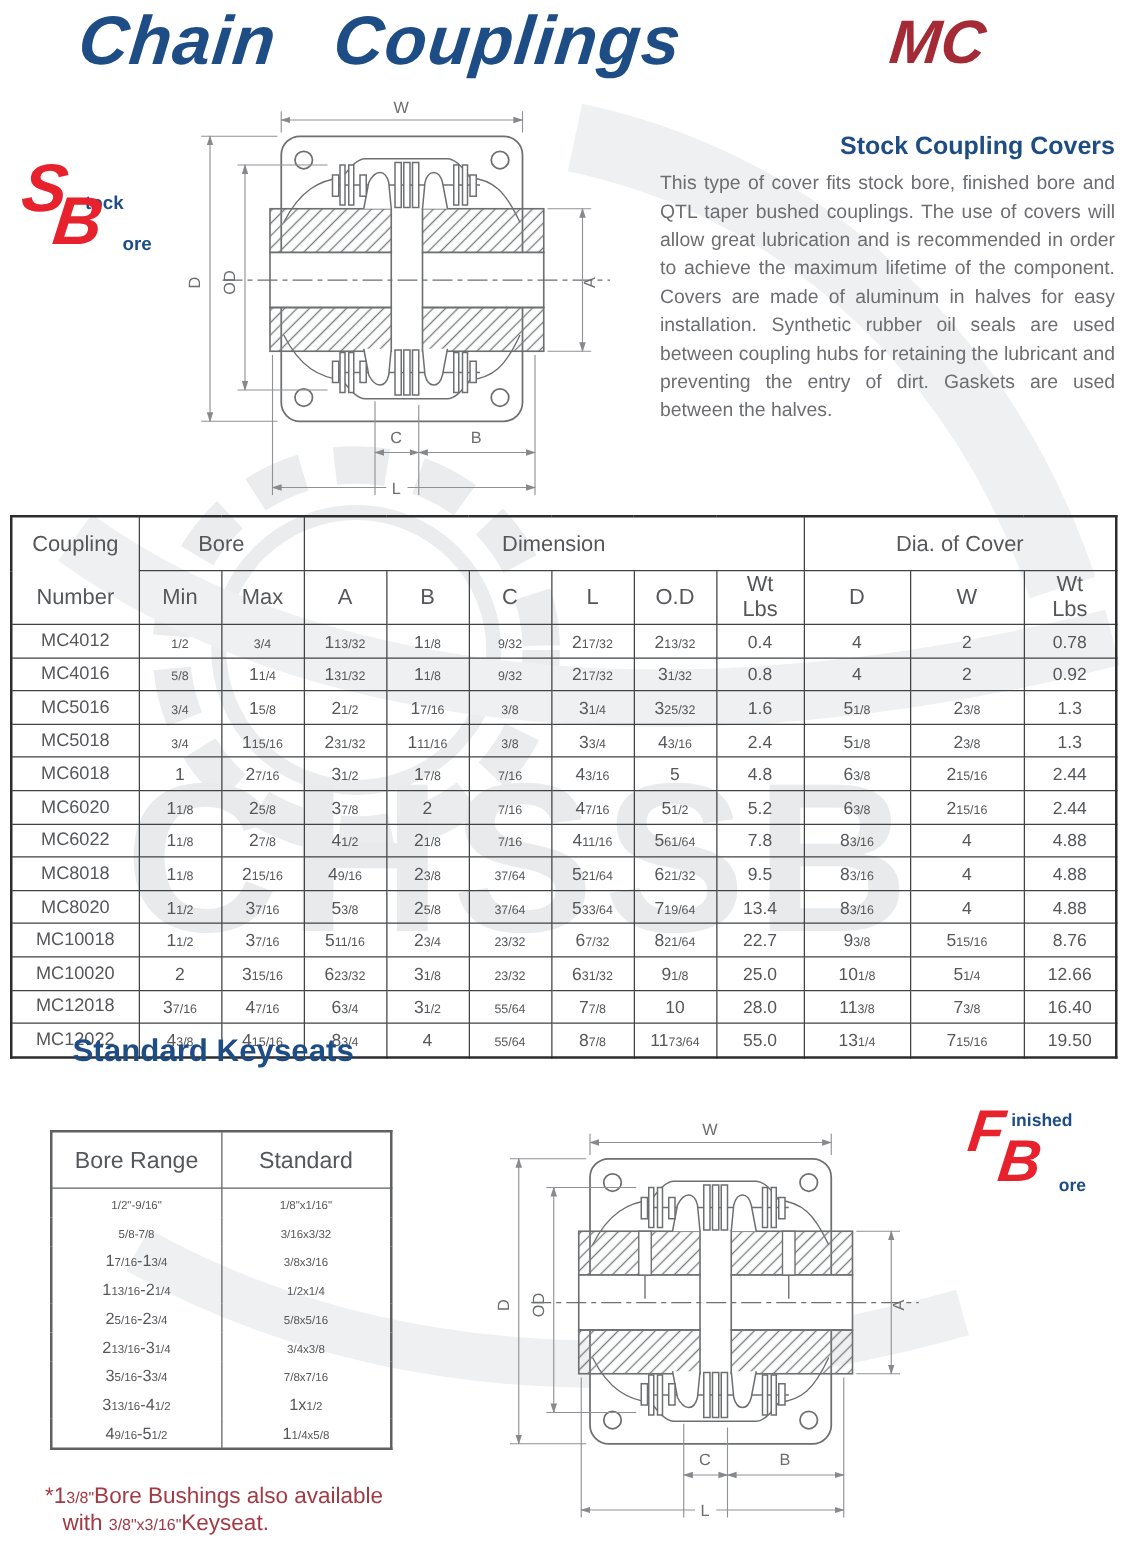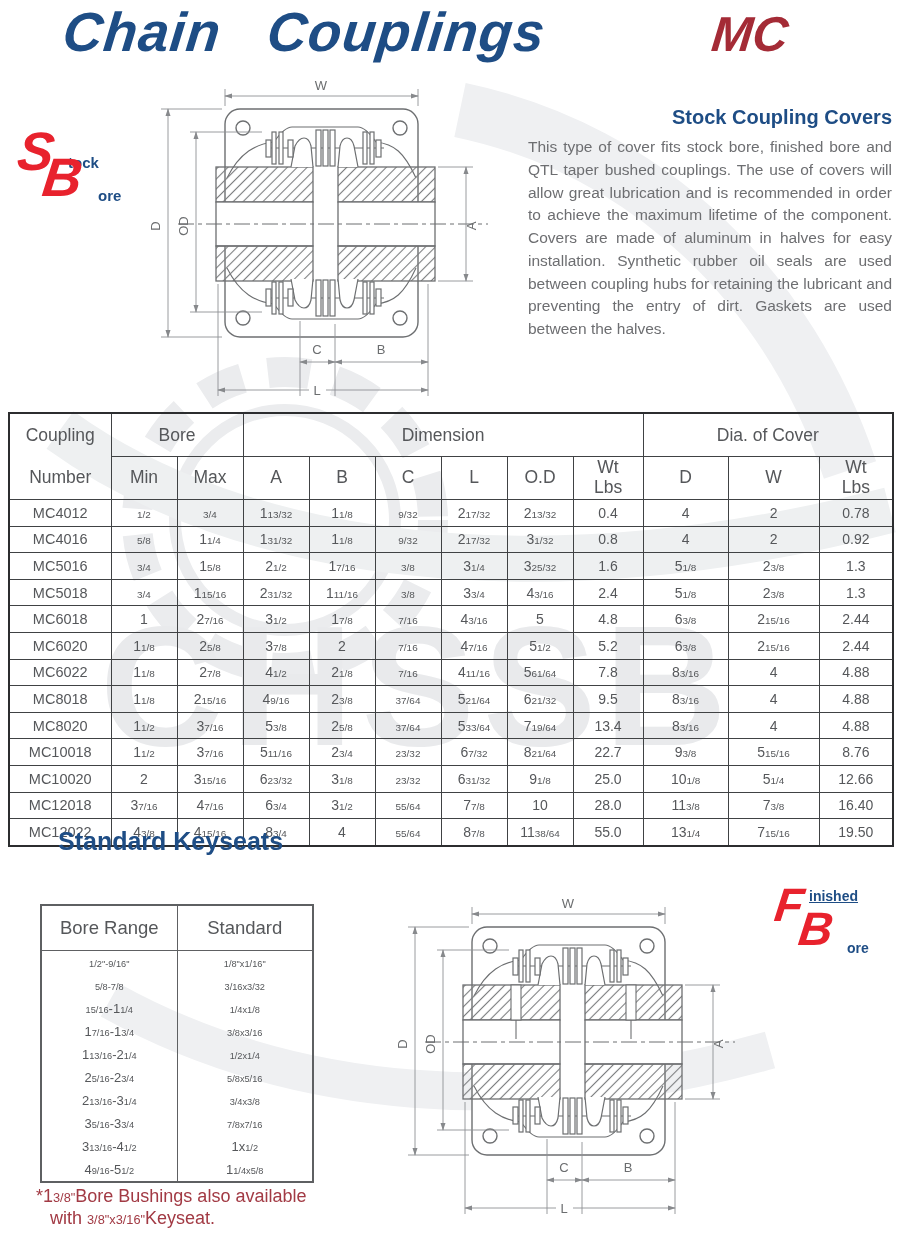--- a/index.html
+++ b/index.html
@@ -17,21 +17,21 @@
   .logo .bl{position:absolute;font-style:italic;font-weight:bold;
     color:var(--brand-red,#e8222d);line-height:1;transform:skewX(-7deg);}
   .logo .sm{position:absolute;font-weight:bold;color:var(--heading-blue,#1e4d85);line-height:1;}
   .sb{left:16px;top:124px;width:160px;height:115px;}
   .sb .l1{left:2px;top:0;font-size:54px;}
   .sb .t1{left:52px;top:12px;font-size:15px;margin-top:19px;}
   .sb .l2{left:27px;top:26px;font-size:54px;}
   .sb .t2{left:82px;top:64px;font-size:15px;}
   .fb{left:773px;top:881px;width:135px;height:100px;}
   .fb .l1{left:2px;top:0;font-size:47px;}
-  .fb .t1{left:36px;top:8px;font-size:14px;text-decoration:underline;}
+  .fb .t1{left:36px;top:8px;font-size:14px;}
   .fb .l2{left:26px;top:24px;font-size:47px;}
   .fb .t2{left:74px;top:60px;font-size:14px;}
 
   .d-top{left:148px;top:74px;width:385px;height:335px;}
   .d-bot{left:395px;top:892px;width:385px;height:335px;}
   svg text{font-family:"Liberation Sans",sans-serif;}
 
   .intro{left:528px;top:106px;width:364px;}
   .intro h2{margin:0 0 7px;font-size:20px;color:var(--heading-blue,#1e4d85);text-align:right;}
   .intro p{margin:0;font-size:15.5px;line-height:1.47;color:var(--body-gray,#6d6e71);text-align:justify;}
@@ -390,21 +390,21 @@
           <td>16.40</td>
         </tr>
         <tr>
           <td class="cnum">MC12022</td>
           <td>4<span class="fr">3/8</span></td>
           <td>4<span class="fr">15/16</span></td>
           <td>8<span class="fr">3/4</span></td>
           <td>4</td>
           <td><span class="fr">55/64</span></td>
           <td>8<span class="fr">7/8</span></td>
-          <td>11<span class="fr">38/64</span></td>
+          <td>11<span class="fr">73/64</span></td>
           <td>55.0</td>
           <td>13<span class="fr">1/4</span></td>
           <td>7<span class="fr">15/16</span></td>
           <td>19.50</td>
         </tr>
       </tbody>
   </table>
 
   <h2 class="ks-h abs">Standard Keyseats</h2>
 
@@ -420,24 +420,20 @@
       </tr>
     </thead>
     <tbody id="ks-body">
         <tr>
           <td><span class="fr">1/2"-9/16"</span></td>
           <td><span class="fr">1/8"x1/16"</span></td>
         </tr>
         <tr>
           <td><span class="fr">5/8-7/8</span></td>
           <td><span class="fr">3/16x3/32</span></td>
-        </tr>
-        <tr>
-          <td><span class="fr">15/16</span>-1<span class="fr">1/4</span></td>
-          <td><span class="fr">1/4x1/8</span></td>
         </tr>
         <tr>
           <td>1<span class="fr">7/16</span>-1<span class="fr">3/4</span></td>
           <td><span class="fr">3/8x3/16</span></td>
         </tr>
         <tr>
           <td>1<span class="fr">13/16</span>-2<span class="fr">1/4</span></td>
           <td><span class="fr">1/2x1/4</span></td>
         </tr>
         <tr>

